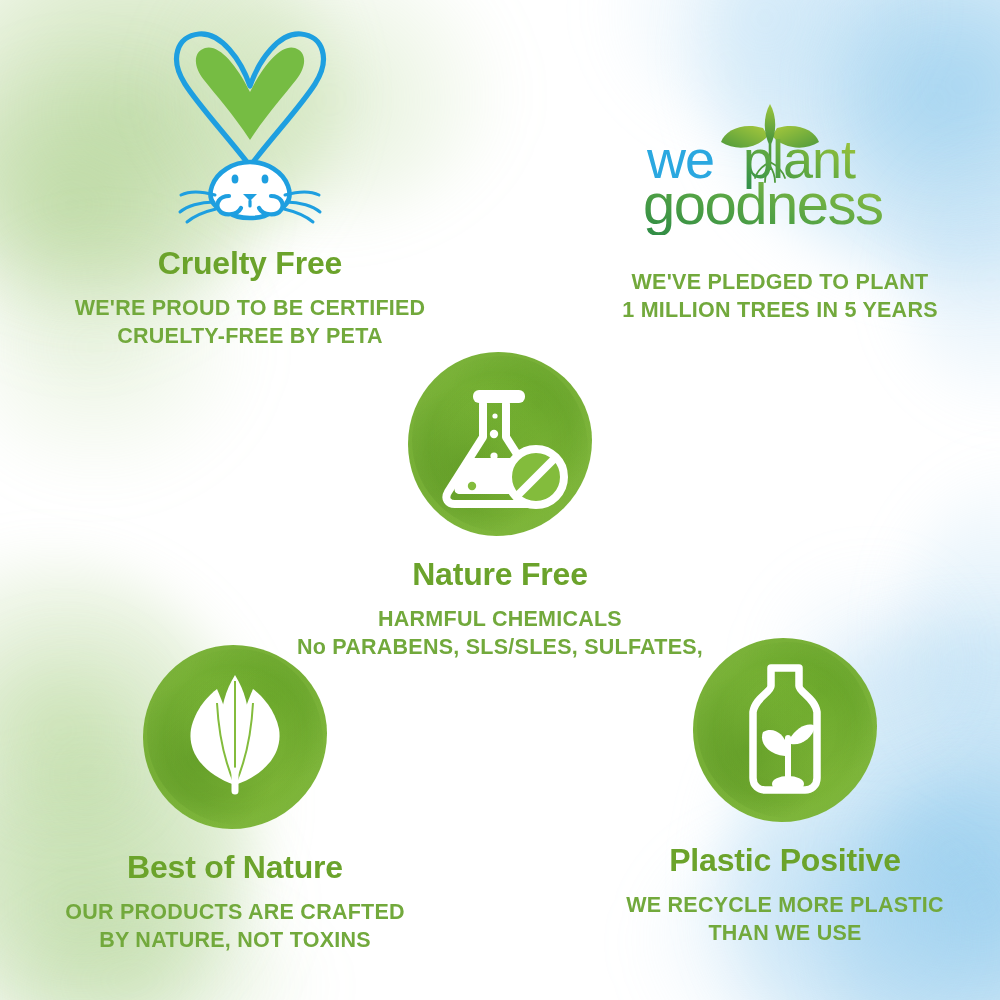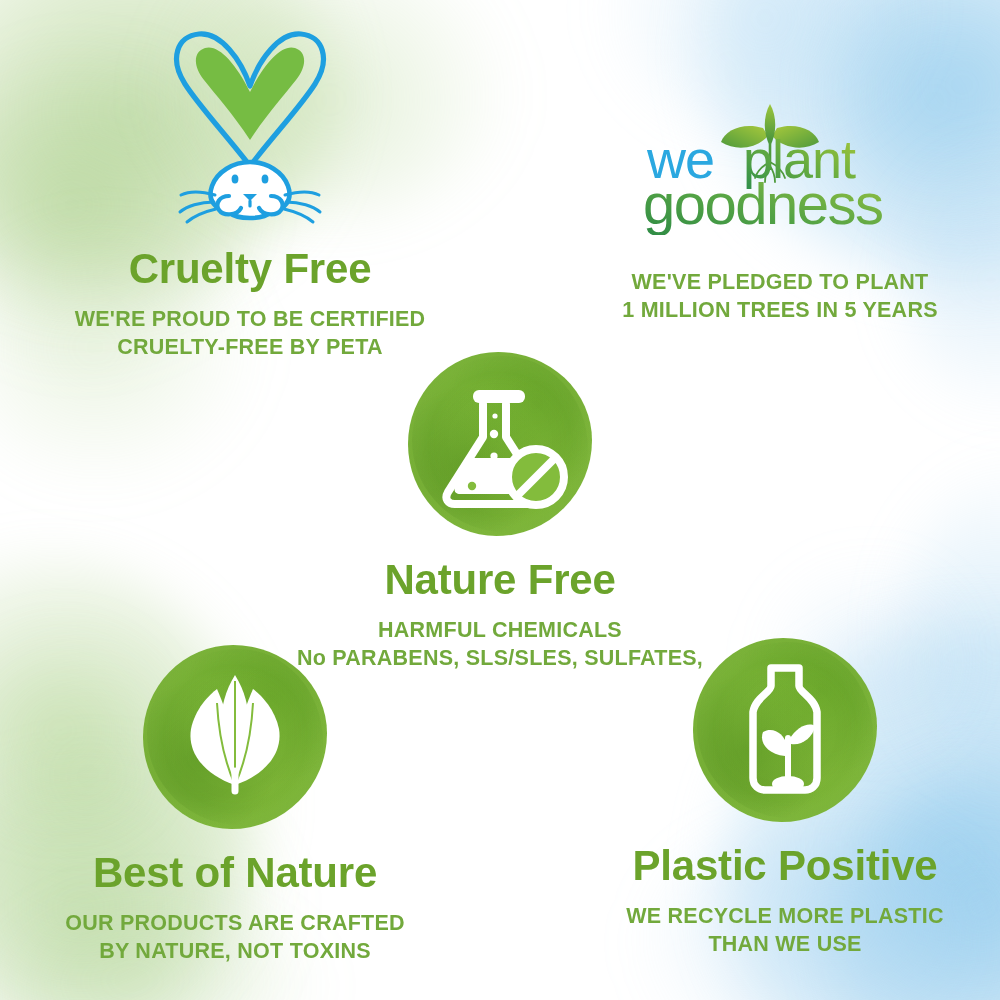--- a/index.html
+++ b/index.html
@@ -73,21 +73,21 @@
   .w-br-5 { left:760px; top:560px; width:220px; height:200px;
             background: radial-gradient(ellipse at 50% 50%, rgba(175,215,242,0.26) 0%, rgba(255,255,255,0) 72%); }
 
   
   .panel {
     position: absolute;
     text-align: center;
   }
 
   .badge-title {
-    font-size: 42px;
+    font-size: 32px;
     font-weight: bold;
     color: #6ba32b;
     letter-spacing: -0.2px;
     line-height: 1.1;
     margin: 0;
     white-space: nowrap;
   }
 
   .badge-sub {
     font-size: 21.5px;

